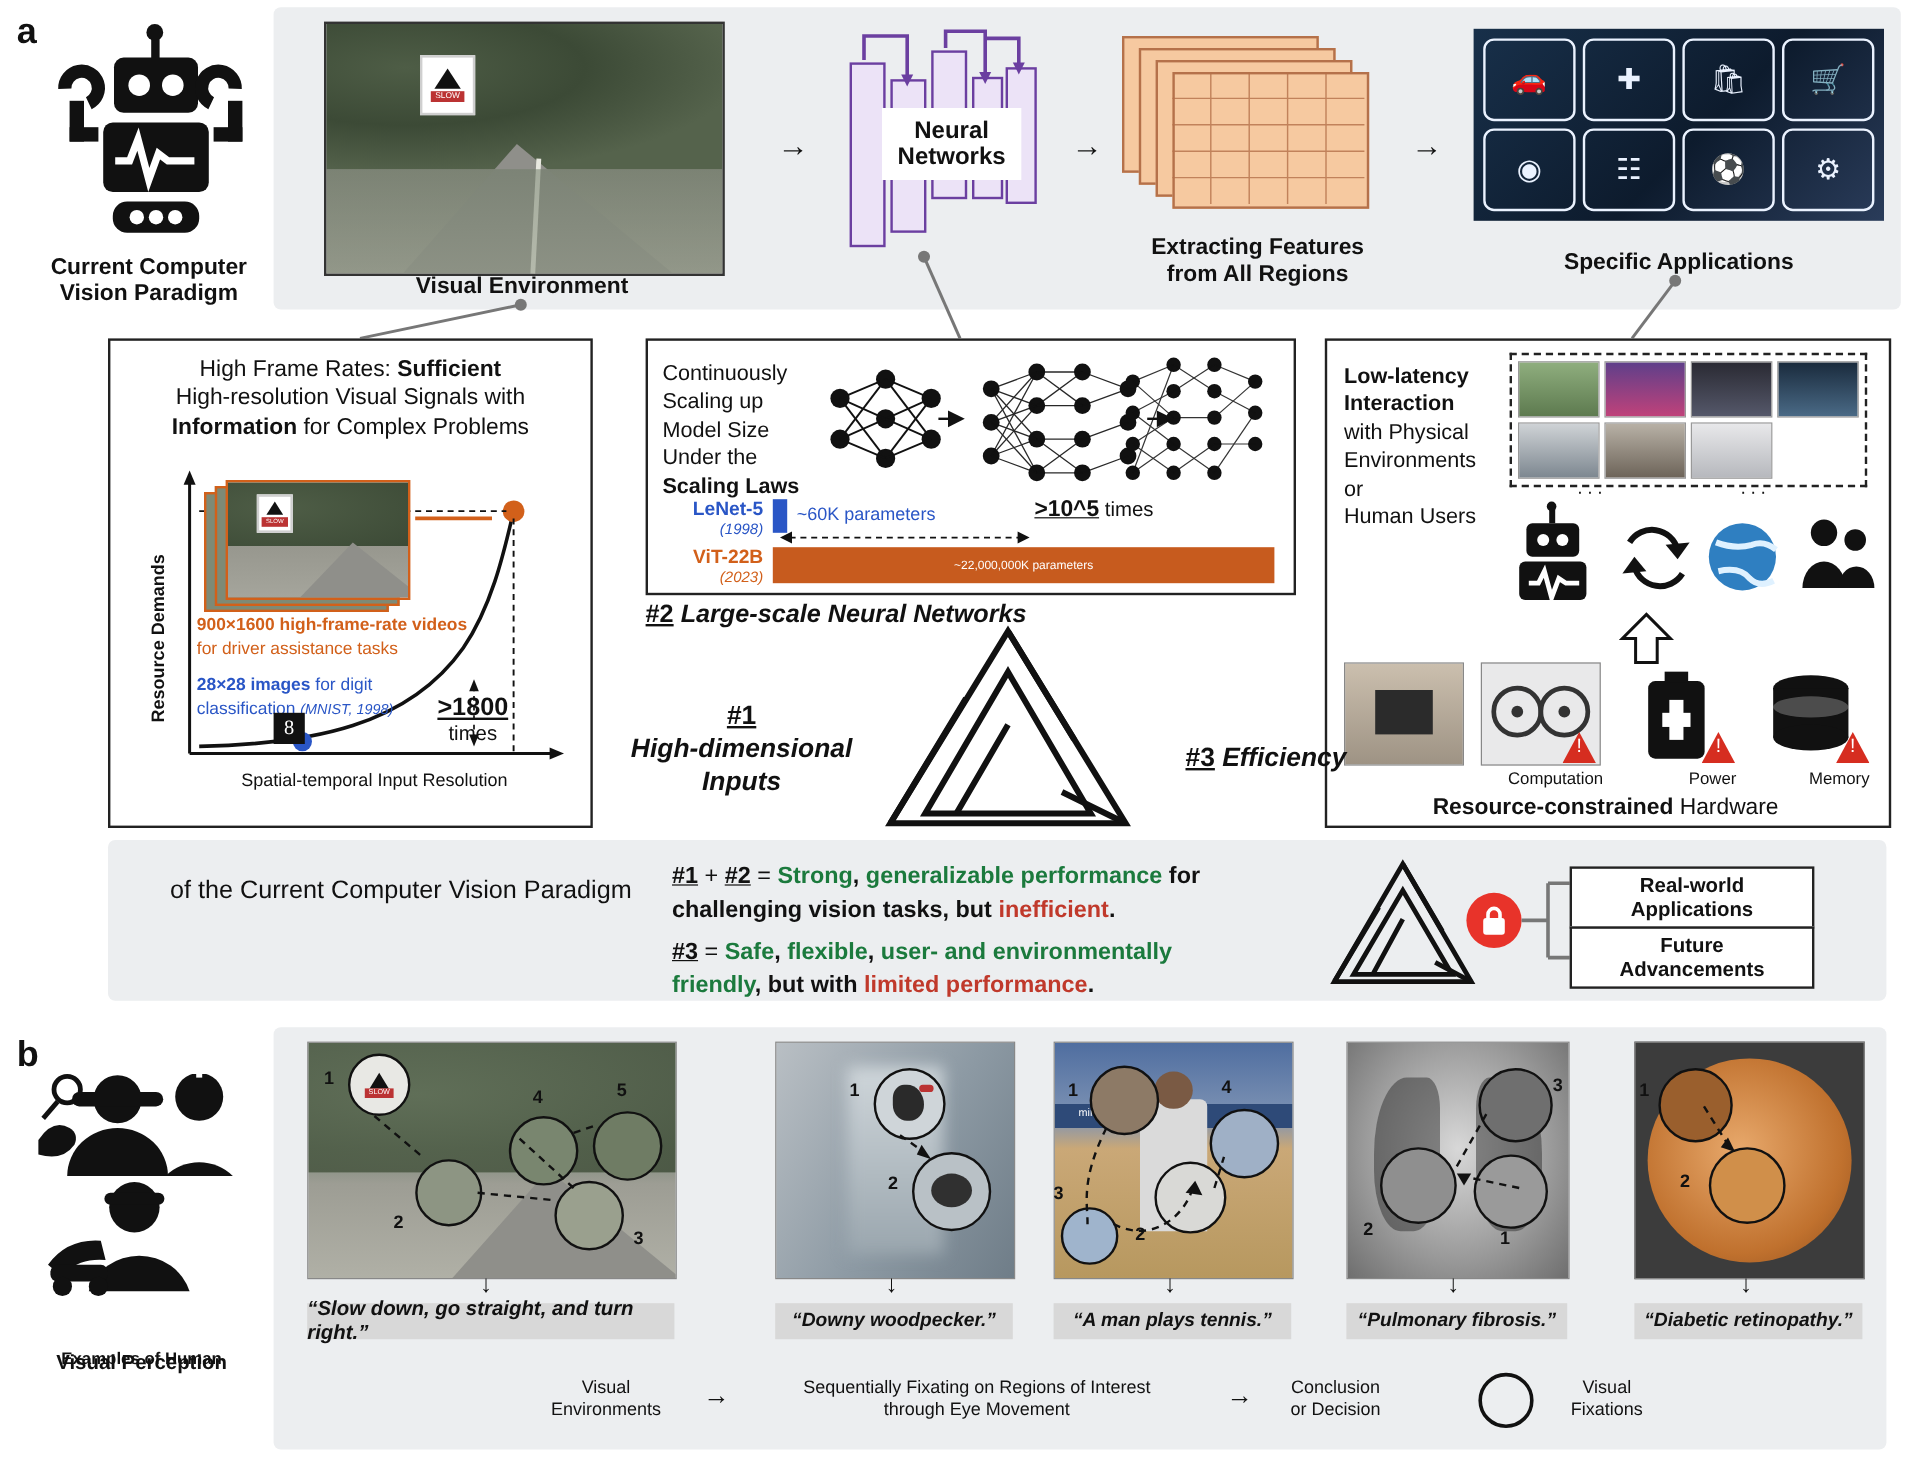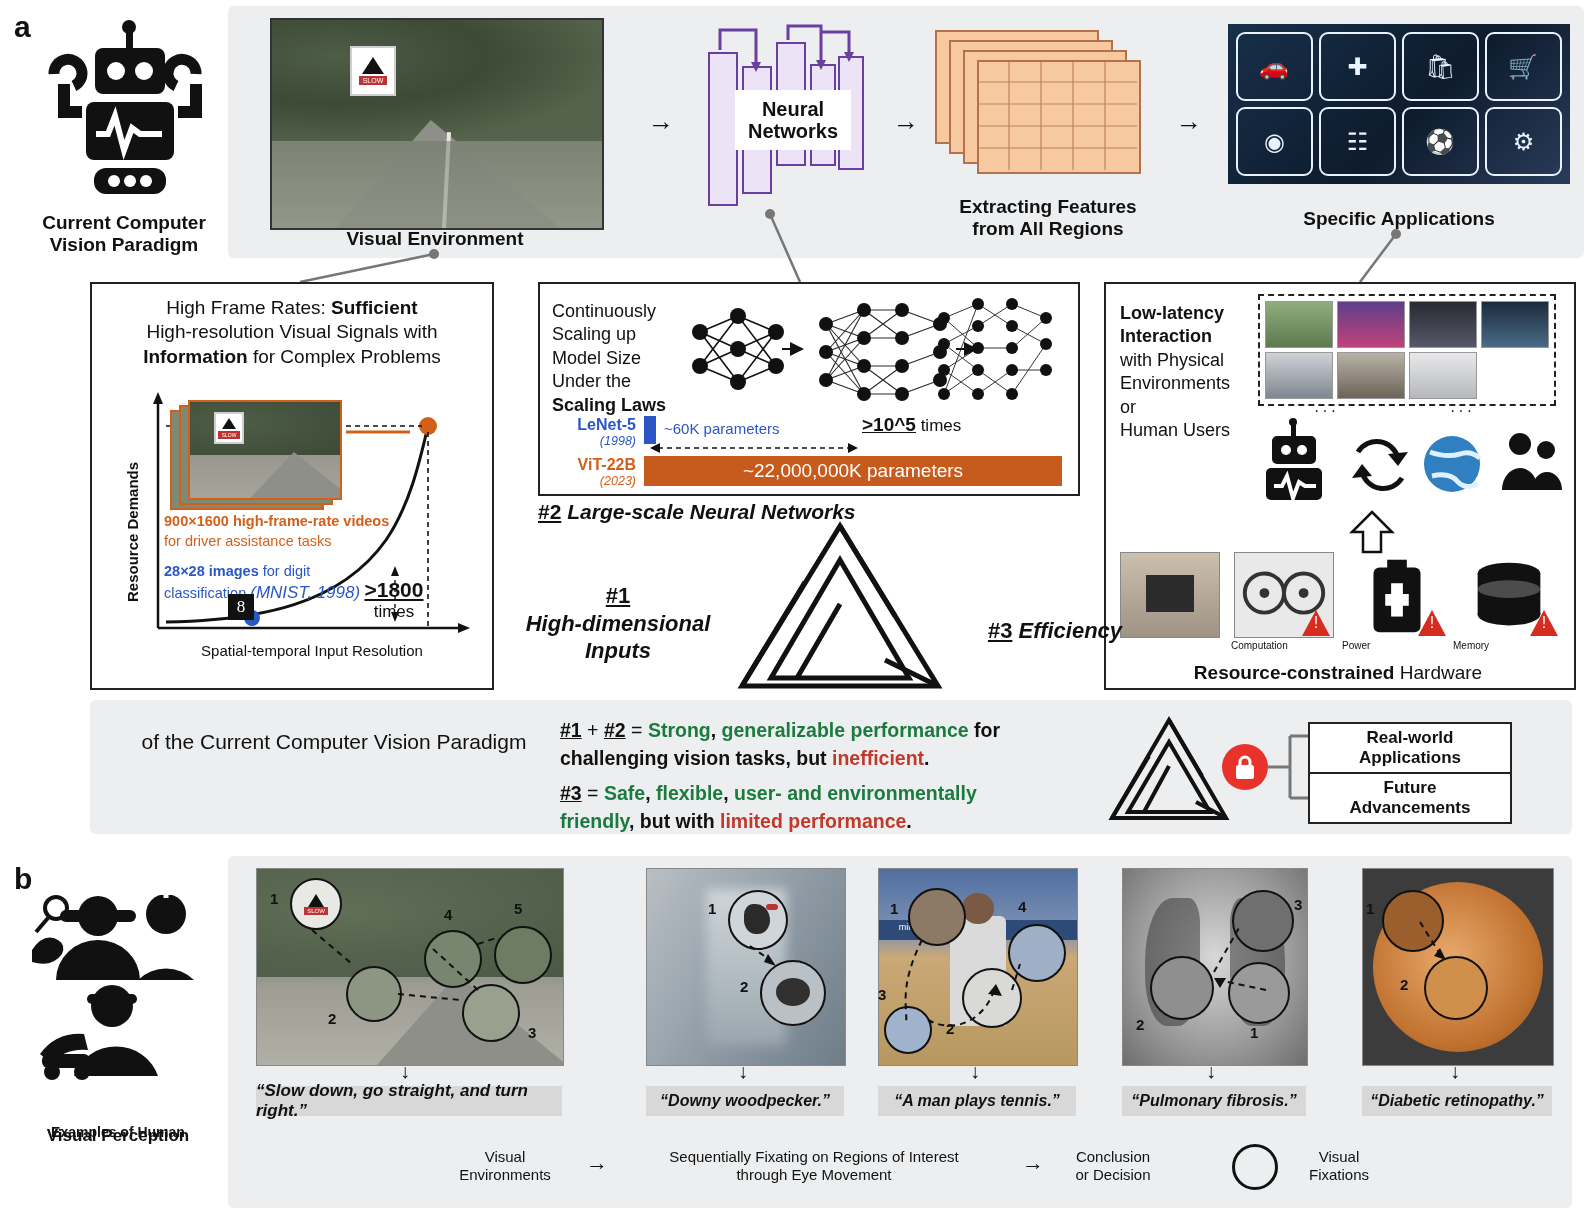--- a/index.html
+++ b/index.html
@@ -262,21 +262,21 @@
       </div>
     </div>
   </div>
   <div style="position:absolute;left:54px;top:122px;width:300px;font-size:14.5px;line-height:1.35;">
     <div class="bold orange">900×1600 high-frame-rate videos</div>
     <div class="orange">for driver assistance tasks</div>
   </div>
   <div style="position:absolute;left:54px;top:172px;width:250px;font-size:14.5px;line-height:1.35;">
     <div><b class="blue">28×28 images</b><span class="blue"> for digit</span></div>
     <div><span class="blue">classification</span>
-      <span class="blue ital" style="font-size:17px;text-align:center;">(MNIST, 1998)</span></div>
+      <span class="blue ital" style="font-size:12px;text-align:center;">(MNIST, 1998)</span></div>
   </div>
   <div style="position:absolute;left:118px;top:204px;width:26px;height:26px;background:#111;color:#fff;font-size:17px;display:flex;align-items:center;justify-content:center;font-family:'Liberation Serif',serif;">8</div>
   <div style="position:absolute;left:232px;top:188px;width:104px;text-align:center;">
     <div class="bold underline" style="font-size:21px;">&gt;1800</div>
     <div style="font-size:17px;">times</div>
   </div>
 </div>
 
 <div class="wbox" id="box2">
   <div style="position:absolute;left:12px;top:16px;width:132px;font-size:18px;line-height:1.3;">
@@ -407,21 +407,21 @@
     <div class="bold blue" style="font-size:16px;">LeNet-5</div>
     <div class="blue ital" style="font-size:12.5px;">(1998)</div>
   </div>
   <div class="barblue" style="position:absolute;left:104px;top:132px;width:12px;height:28px;"></div>
   <div class="blue" style="position:absolute;left:124px;top:136px;font-size:15px;">~60K parameters</div>
 
   <div style="position:absolute;left:10px;top:172px;width:86px;text-align:right;">
     <div class="bold orange" style="font-size:16px;">ViT-22B</div>
     <div class="orange ital" style="font-size:12.5px;">(2023)</div>
   </div>
-  <div class="barorange center" style="position:absolute;left:104px;top:172px;width:418px;height:30px;color:#fff;font-size:19px;">
+  <div class="barorange center" style="position:absolute;left:104px;top:172px;width:418px;height:30px;color:#fff;font-size:10px;">
     <span>~22,000,000K parameters</span>
   </div>
 
   <div style="position:absolute;left:322px;top:130px;font-size:17px;">
     <b class="underline" style="font-size:19px;">&gt;10^5</b><span> times</span>
   </div>
   <svg width="210" height="22" style="position:absolute;left:110px;top:154px;">
     <line x1="8" y1="10" x2="200" y2="10" stroke="#111" stroke-width="1.5" stroke-dasharray="5,4"></line>
     <polygon points="0,10 10,5 10,15" fill="#111"></polygon>
       <polygon points="208,10 198,5 198,15" fill="#111"></polygon>
@@ -516,21 +516,21 @@
           <ellipse cx="50" cy="62" rx="32" ry="11" fill="#111"></ellipse>
           <ellipse cx="50" cy="36" rx="32" ry="9" fill="#fff" opacity=".25"></ellipse>
         </svg>
     </div>
   </div>
 
   <div class="center" style="position:absolute;left:196px;top:326px;width:28px;height:26px;background:#d62d20;color:#fff;font-size:16px;clip-path:polygon(50% 0,100% 100%,0 100%);">!</div>
   <div class="center" style="position:absolute;left:312px;top:326px;width:28px;height:26px;background:#d62d20;color:#fff;font-size:16px;clip-path:polygon(50% 0,100% 100%,0 100%);">!</div>
   <div class="center" style="position:absolute;left:424px;top:326px;width:28px;height:26px;background:#d62d20;color:#fff;font-size:16px;clip-path:polygon(50% 0,100% 100%,0 100%);">!</div>
 
-  <div style="position:absolute;left:14px;top:356px;width:438px;display:flex;gap:6px;font-size:10px;text-align:left;">
+  <div style="position:absolute;left:14px;top:356px;width:438px;display:flex;gap:6px;font-size:14px;text-align:right;">
     <div style="flex:1;"></div>
     <div style="flex:1;">Computation</div>
     <div style="flex:1;">Power</div>
     <div style="flex:1;">Memory</div>
   </div>
   <div style="position:absolute;left:0;top:378px;width:464px;text-align:center;font-size:19px;">
     <b>Resource-constrained</b><span> Hardware</span>
   </div>
 </div>
 

